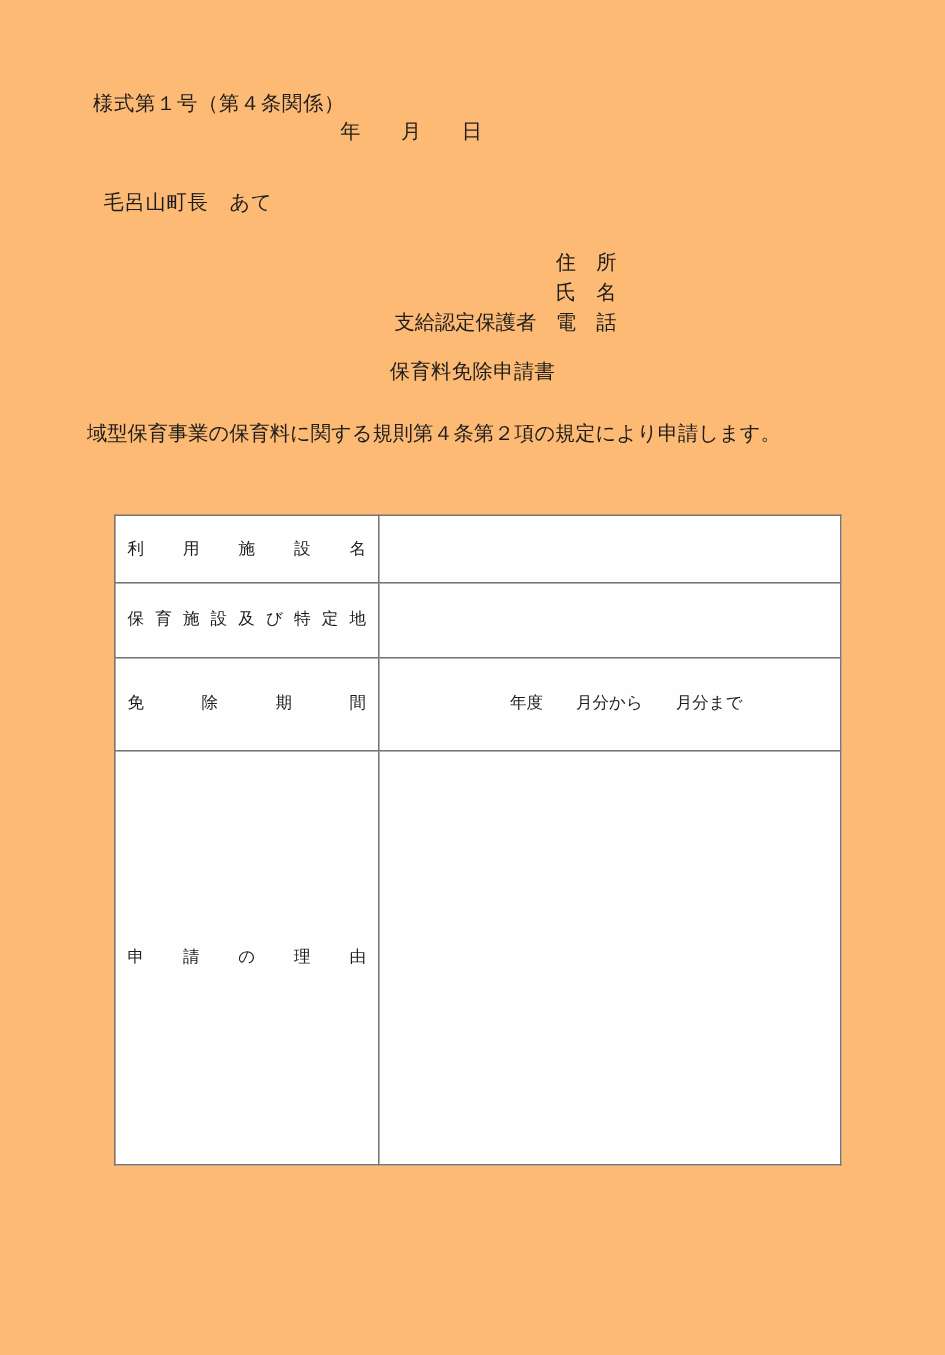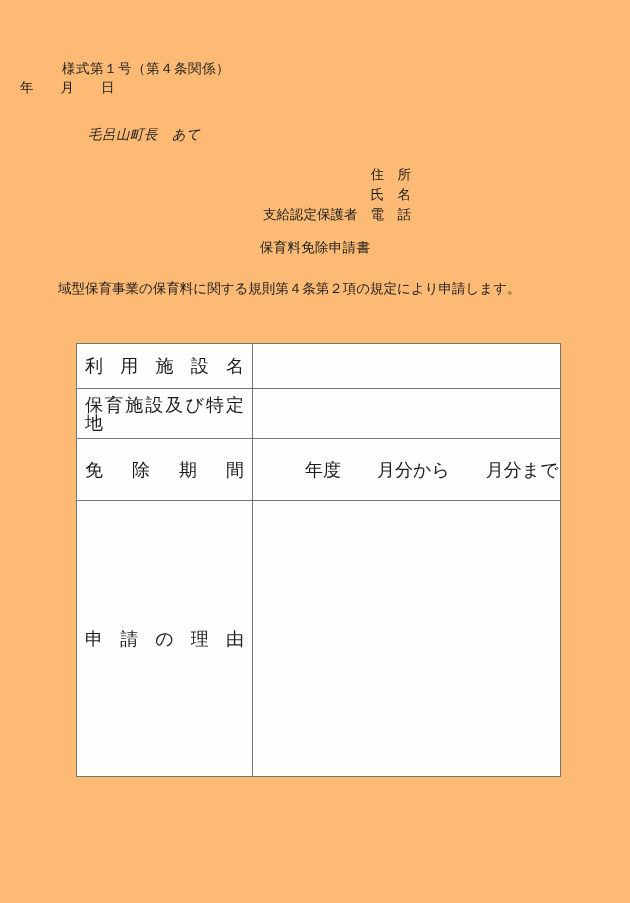--- a/index.html
+++ b/index.html
@@ -22,29 +22,27 @@
     position: absolute;
     left: 62px;
     top: 62px;
     letter-spacing: 0.5px;
   }
   .date-line {
     position: absolute;
     top: 81px;
     left: 0;
     right: 82px;
-    text-align: left;
-    margin-left: 20px;
+    text-align: center;
   }
   .addressee {
     position: absolute;
-    left: 88px;
+    left: 69px;
     top: 128px;
     letter-spacing: 0.5px;
-    font-style: italic;
   }
   .applicant {
     position: absolute;
     left: 263px;
     top: 165px;
     display: flex;
     align-items: flex-end;
     line-height: 20px;
   }
   .applicant .gap {
@@ -69,42 +67,42 @@
     line-height: 20.5px;
     white-space: nowrap;
   }
   table.app-table {
     position: absolute;
     left: 76px;
     top: 343px;
     width: 485px;
     border-collapse: collapse;
     table-layout: fixed;
-    font-size: 18px;
+    font-size: 11px;
     color: #1c1c1c;
   }
   table.app-table th,
   table.app-table td {
     border: 1px solid #757575;
     font-weight: normal;
     vertical-align: middle;
     background: #fefefe;
   }
   th.label-cell {
     width: 159px;
     padding: 0 8px;
     text-align: justify;
     text-align-last: justify;
     text-justify: inter-character;
   }
   td.value-cell {
     padding: 0;
   }
   td.value-period {
-    padding-left: 52px;
+    padding-left: 87px;
   }
   tr.row-facility   { height: 45px; }
   tr.row-child-name { height: 50px; }
   tr.row-period     { height: 62px; }
   tr.row-reason     { height: 276px; padding-left: 38px; }
 </style>
 </head>
 <body>
 
 <div class="page">

